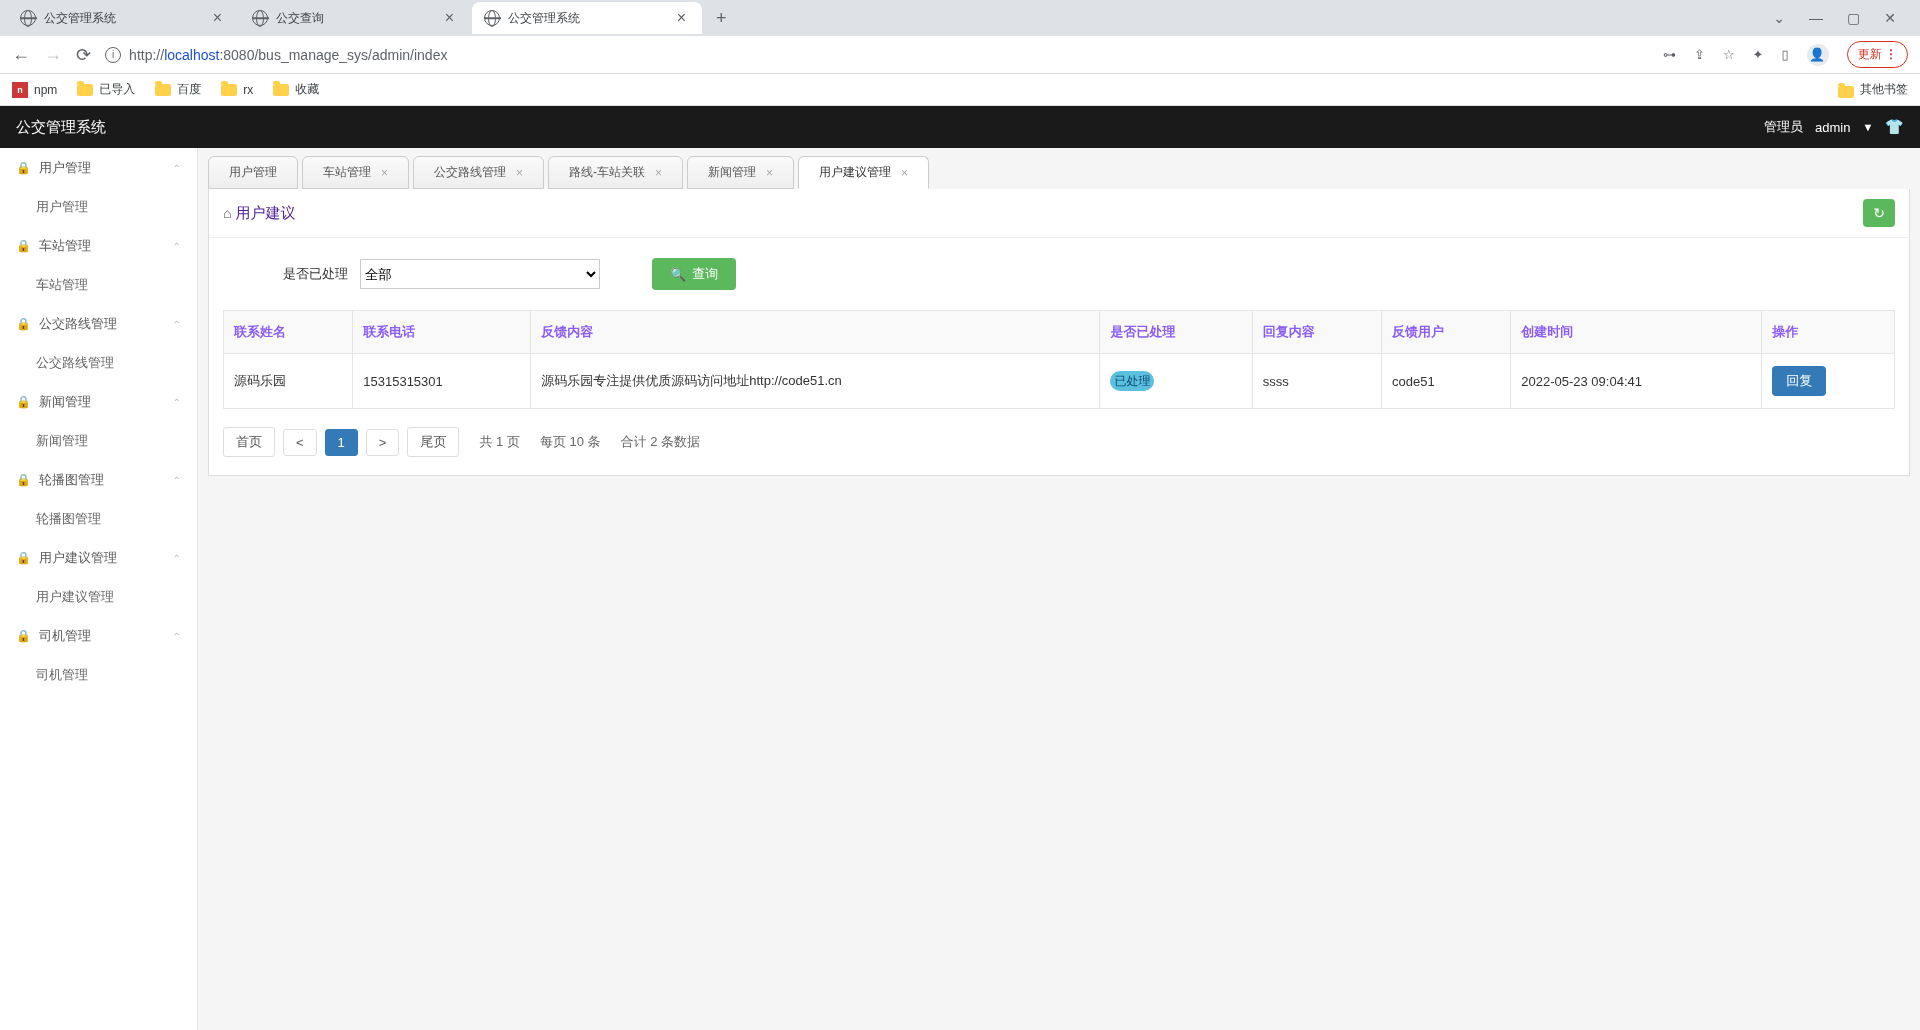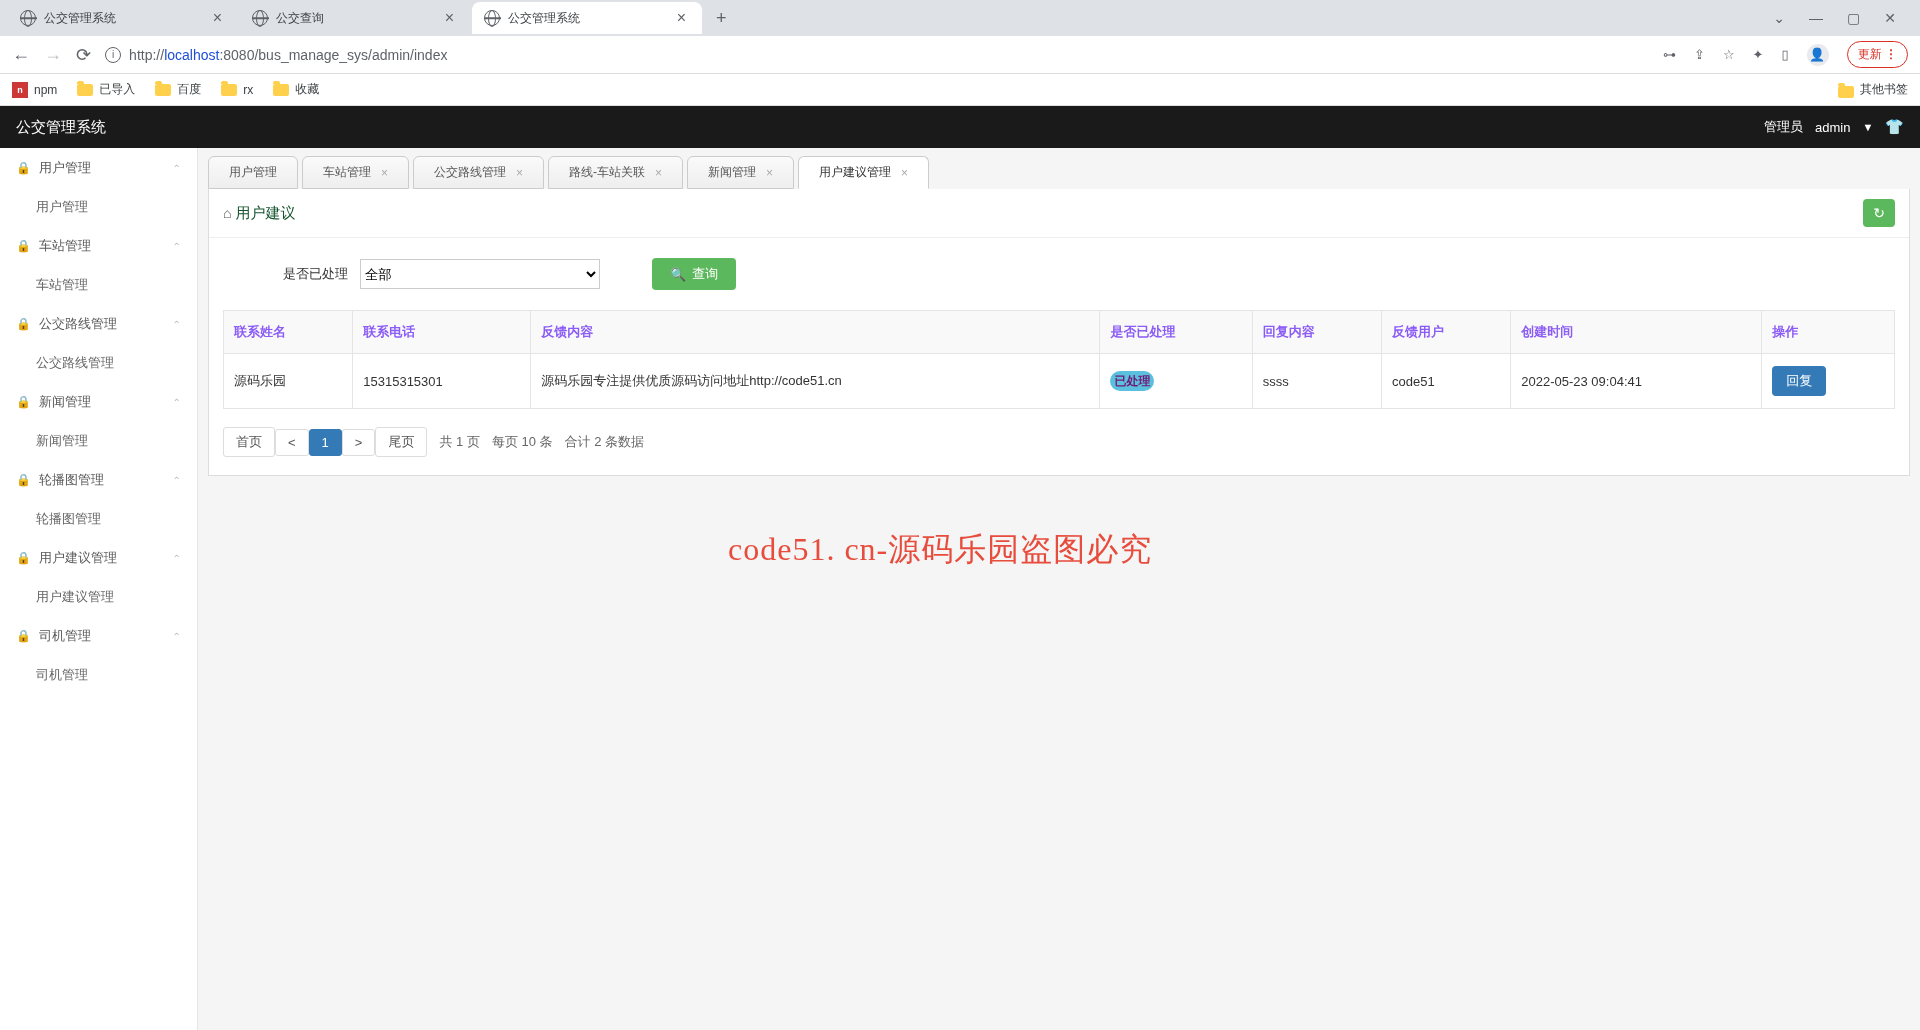--- a/index.html
+++ b/index.html
@@ -56,35 +56,35 @@
 
 
 .inner-tabs { display: flex; padding: 8px 10px 0 10px; align-items: flex-end; }
 .inner-tab { padding: 7px 20px; border: 1px solid #ccc; border-radius: 6px 6px 0 0; background: linear-gradient(#fafafa, #eee); margin-right: 4px; display: flex; align-items: center; gap: 10px; font-size: 12px; color: #555; cursor: pointer; }
 .inner-tab.active { background: #fff; border-bottom-color: #fff; color: #333; }
 .inner-tab .x { color: #aaa; font-size: 12px; }
 
 .content { background: #fff; margin: 0 10px 10px 10px; border: 1px solid #ddd; border-top: none; padding: 0; }
 .breadcrumb-row { display: flex; align-items: center; padding: 10px 14px; border-bottom: 1px solid #eee; }
 .breadcrumb-row .home { font-size: 14px; color: #555; margin-right: 4px; }
-.breadcrumb-row .bc-text { font-size: 15px; color: #14532d; font-family: Liberation Serif, serif; }
+.breadcrumb-row .bc-text { font-size: 15px; color: #4c1d95; font-family: Liberation Serif, serif; }
 .refresh-btn { margin-left: auto; background: #5cb85c; color: #fff; padding: 6px 10px; border-radius: 4px; cursor: pointer; font-size: 14px; }
 
 .filter-row { display: flex; align-items: center; padding: 20px 14px; gap: 12px; }
 .filter-label { color: #333; margin-left: 60px; }
 .filter-select { width: 240px; height: 30px; border: 1px solid #ccc; padding: 0 0; background: #fff; cursor: pointer; }
 .query-btn { background: #5cb85c; color: #fff; padding: 7px 18px; border-radius: 4px; cursor: pointer; display: flex; align-items: center; gap: 6px; margin-left: 40px; }
 
 .data-table { width: calc(100% - 28px); margin: 0 14px; border: 1px solid #ddd; border-collapse: collapse; }
 .data-table th, .data-table td { border: 1px solid #e5e5e5; padding: 12px 10px; text-align: left; font-size: 13px; }
 .data-table th { background: #f9f9f9; color: #8b5cf6; font-weight: bold; }
-.badge { background: #5bc0de; color: #701a75; padding: 3px 4px; border-radius: 10px; font-size: 12px; font-weight: bold; }
+.badge { background: #5bc0de; color: #0c4a6e; padding: 3px 4px; border-radius: 10px; font-size: 12px; }
 .reply-btn { background: #337ab7; color: #fff; padding: 6px 14px; border-radius: 4px; cursor: pointer; font-size: 13px; display: inline-block; }
 
-.pagination { display: flex; align-items: center; padding: 18px 14px; gap: 0; }
+.pagination { display: flex; align-items: center; padding: 18px 14px; gap: 8px; }
 .page-btn { border: 1px solid #ddd; padding: 5px 12px; border-radius: 3px; color: #555; cursor: pointer; background: #fff; font-size: 13px; }
 .page-btn.active { background: #337ab7; color: #fff; border-color: #337ab7; }
 .page-info { margin-left: 12px; color: #666; font-size: 13px; }
 
 .watermark { position: absolute; top: 380px; left: 530px; color: #e74c3c; font-size: 32px; font-family: SimSun, serif; pointer-events: none; letter-spacing: 1px; }
 </style>
 </head>
 <body>
 
 <div class="browser-chrome">
@@ -310,15 +310,14 @@
         <span class="page-btn">&lt;</span>
         <span class="page-btn active">1</span>
         <span class="page-btn">&gt;</span>
         <span class="page-btn">尾页</span>
         <span class="page-info">共 1 页</span>
         <span class="page-info">每页 10 条</span>
         <span class="page-info">合计 2 条数据</span>
       </div>
     </div>
 
-    <div class="watermark">code51. cn-源码乐园盗图必究</div>
   </div>
 </div>
 
 </body></html>

